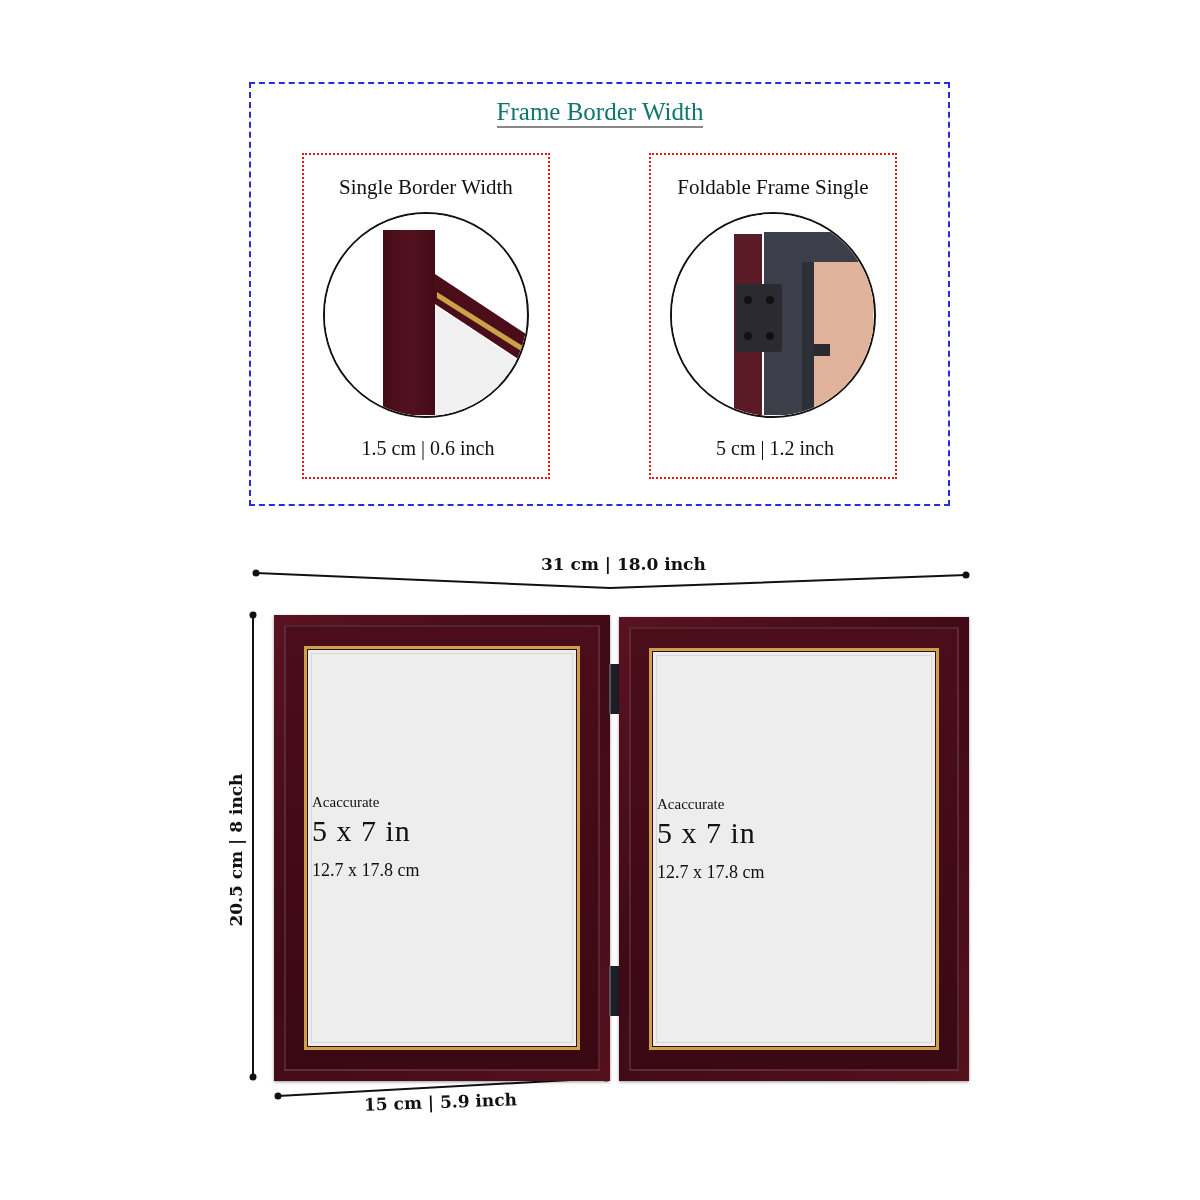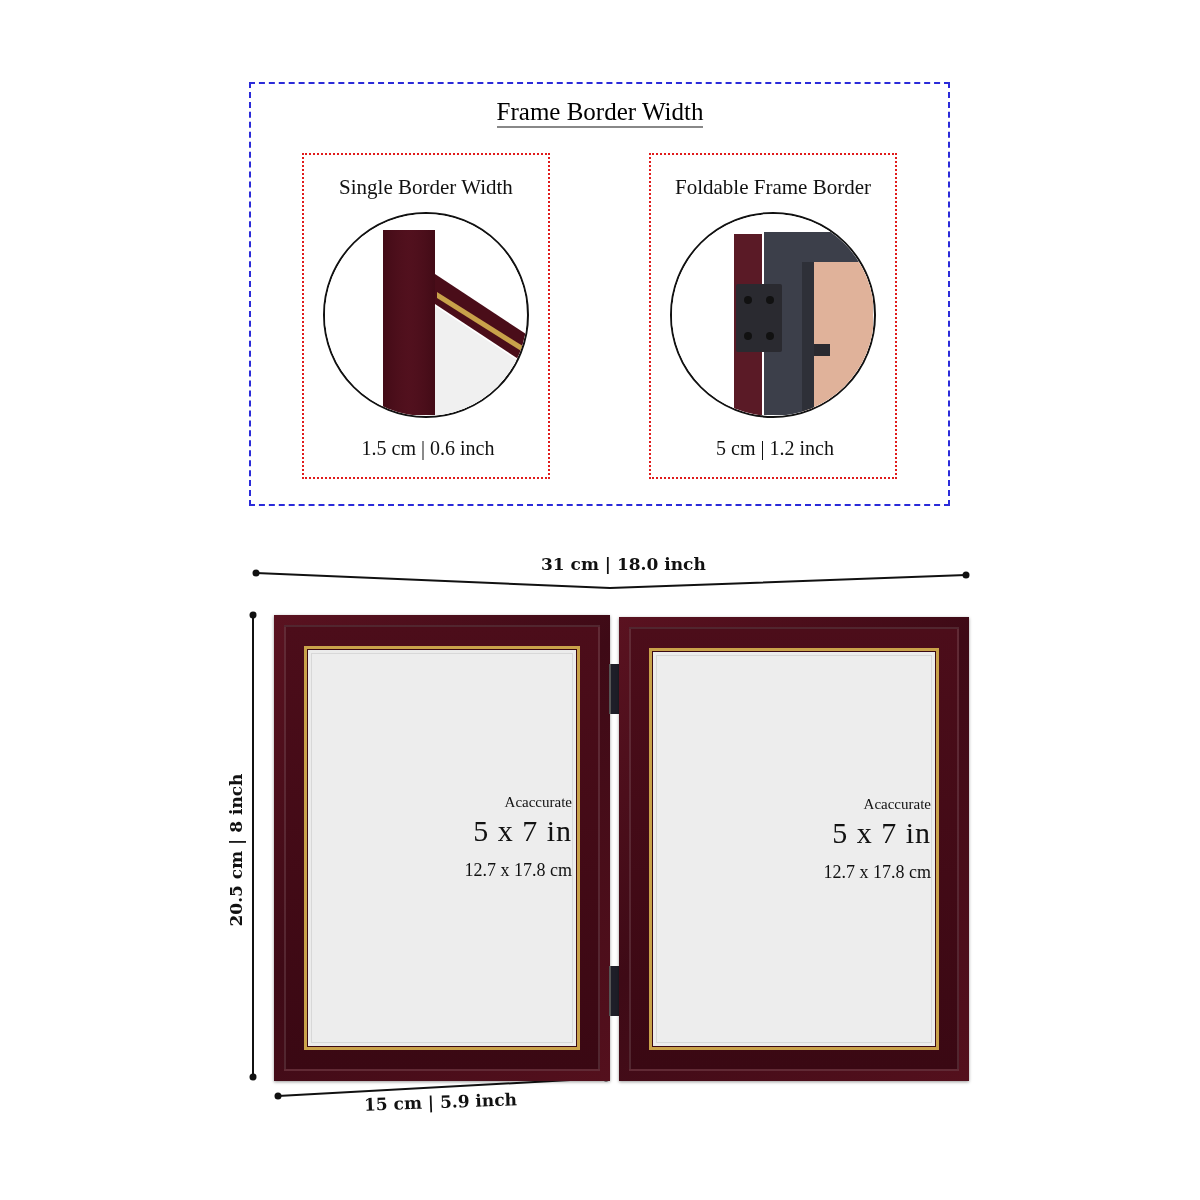--- a/index.html
+++ b/index.html
@@ -4,21 +4,21 @@
 <style>
   html, body { margin: 0; padding: 0; background: #ffffff; }
   body { width: 1200px; height: 1200px; position: relative; overflow: hidden; font-family: "DejaVu Serif", serif; color: #111; }
 
   .outer-box {
     position: absolute; left: 249px; top: 82px; width: 701px; height: 424px;
     border: 2px dashed #2b2bd9; box-sizing: border-box;
   }
   .main-title {
     position: absolute; left: 0; right: 0; top: 98px; text-align: center;
-    font-family: "Liberation Serif", serif; font-size: 25px; color: #000000;
+    font-family: "Liberation Serif", serif; font-size: 25px; color: #0f766e;
   }
   .main-title span { border-bottom: 2px solid #888; padding-bottom: 1px; }
 
   .sub-box {
     position: absolute; top: 153px; width: 248px; height: 326px;
     border: 2.5px dotted #e01b1b; box-sizing: border-box;
   }
   .sub-box.left { left: 302px; }
   .sub-box.right { left: 649px; }
   .sub-title {
@@ -49,21 +49,21 @@
   }
   .frame .gold {
     position: absolute; left: 30px; top: 31px; right: 30px; bottom: 31px;
     border: 3px solid #c9a24a; box-shadow: inset 0 0 0 1px #3a0813;
     background: #ececec;
   }
   .frame .glass {
     position: absolute; left: 4px; top: 4px; right: 4px; bottom: 4px;
     background: #ededed; border: 1px solid #d8d8d8;
   }
-  .glass-content { position: absolute; left: 0; right: 0; top: 140px; text-align: right; font-family: "Liberation Serif", serif; color: #111; }
+  .glass-content { position: absolute; left: 0; right: 0; top: 140px; text-align: left; font-family: "Liberation Serif", serif; color: #111; }
   .glass-content .acc { font-size: 15px; }
   .glass-content .size { font-size: 30px; margin-top: 3px; letter-spacing: 1px; }
   .glass-content .cm { font-size: 18px; margin-top: 12px; }
 
   .hinge { position: absolute; width: 8px; background: #1e1e28; border-left: 2px solid #555; }
 </style>
 </head>
 <body>
 
 <div class="outer-box"></div>
@@ -85,21 +85,21 @@
           <stop offset="0.5" stop-color="#5a1422" stop-opacity="0.3"></stop>
           <stop offset="1" stop-color="#3a0812" stop-opacity="0.6"></stop>
         </linearGradient>
       </defs>
     </svg>
   </div>
   <div class="sub-measure">1.5 cm | 0.6 inch</div>
 </div>
 
 <div class="sub-box right">
-  <div class="sub-title">Foldable Frame Border</div>
+  <div class="sub-title">Foldable Frame Single</div>
   <div class="circle">
     <svg width="201" height="201" viewBox="0 0 201 201">
       <rect x="0" y="0" width="201" height="201" fill="#fff"></rect>
       <rect x="62" y="20" width="28" height="190" fill="#5a1a26"></rect>
       <rect x="92" y="18" width="38" height="190" fill="#3c3f4a"></rect>
       <rect x="130" y="18" width="80" height="30" fill="#3c3f4a"></rect>
       <rect x="130" y="48" width="80" height="170" fill="#e0b29a"></rect>
       <rect x="130" y="48" width="12" height="170" fill="#2e3038"></rect>
       <rect x="64" y="70" width="46" height="68" fill="#2a2a30" rx="2"></rect>
       <circle cx="76" cy="86" r="4" fill="#111"></circle>

